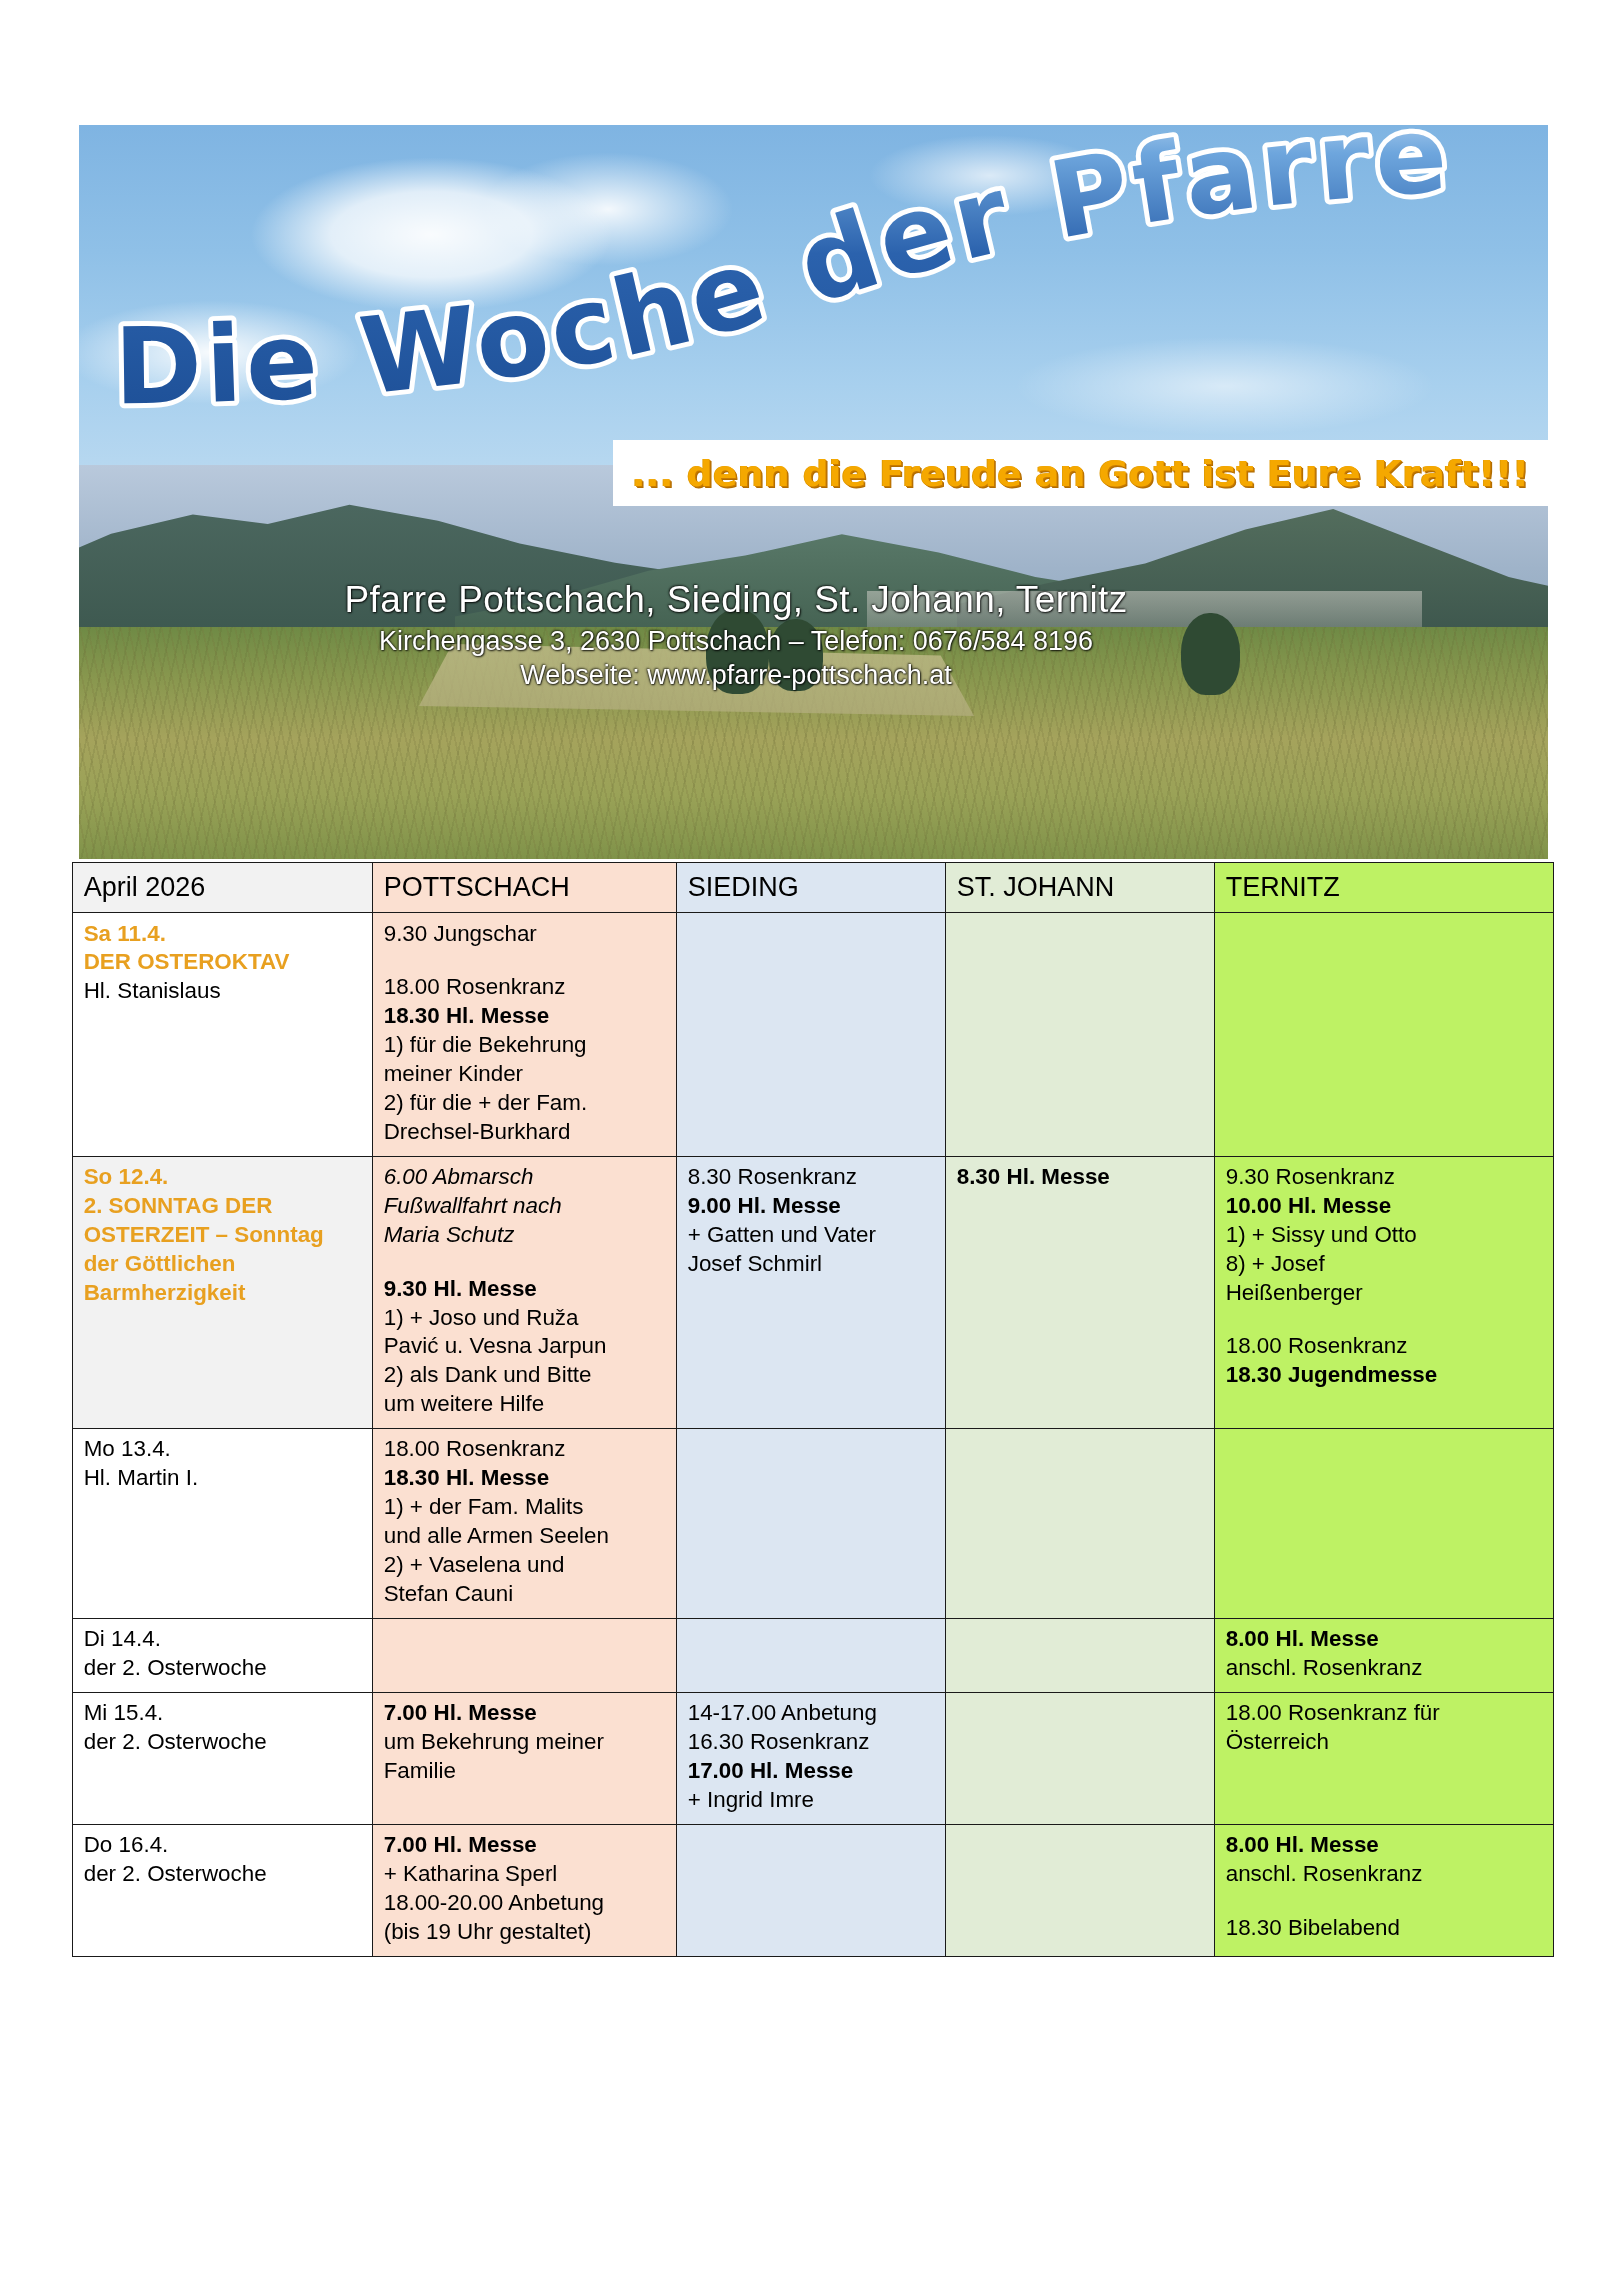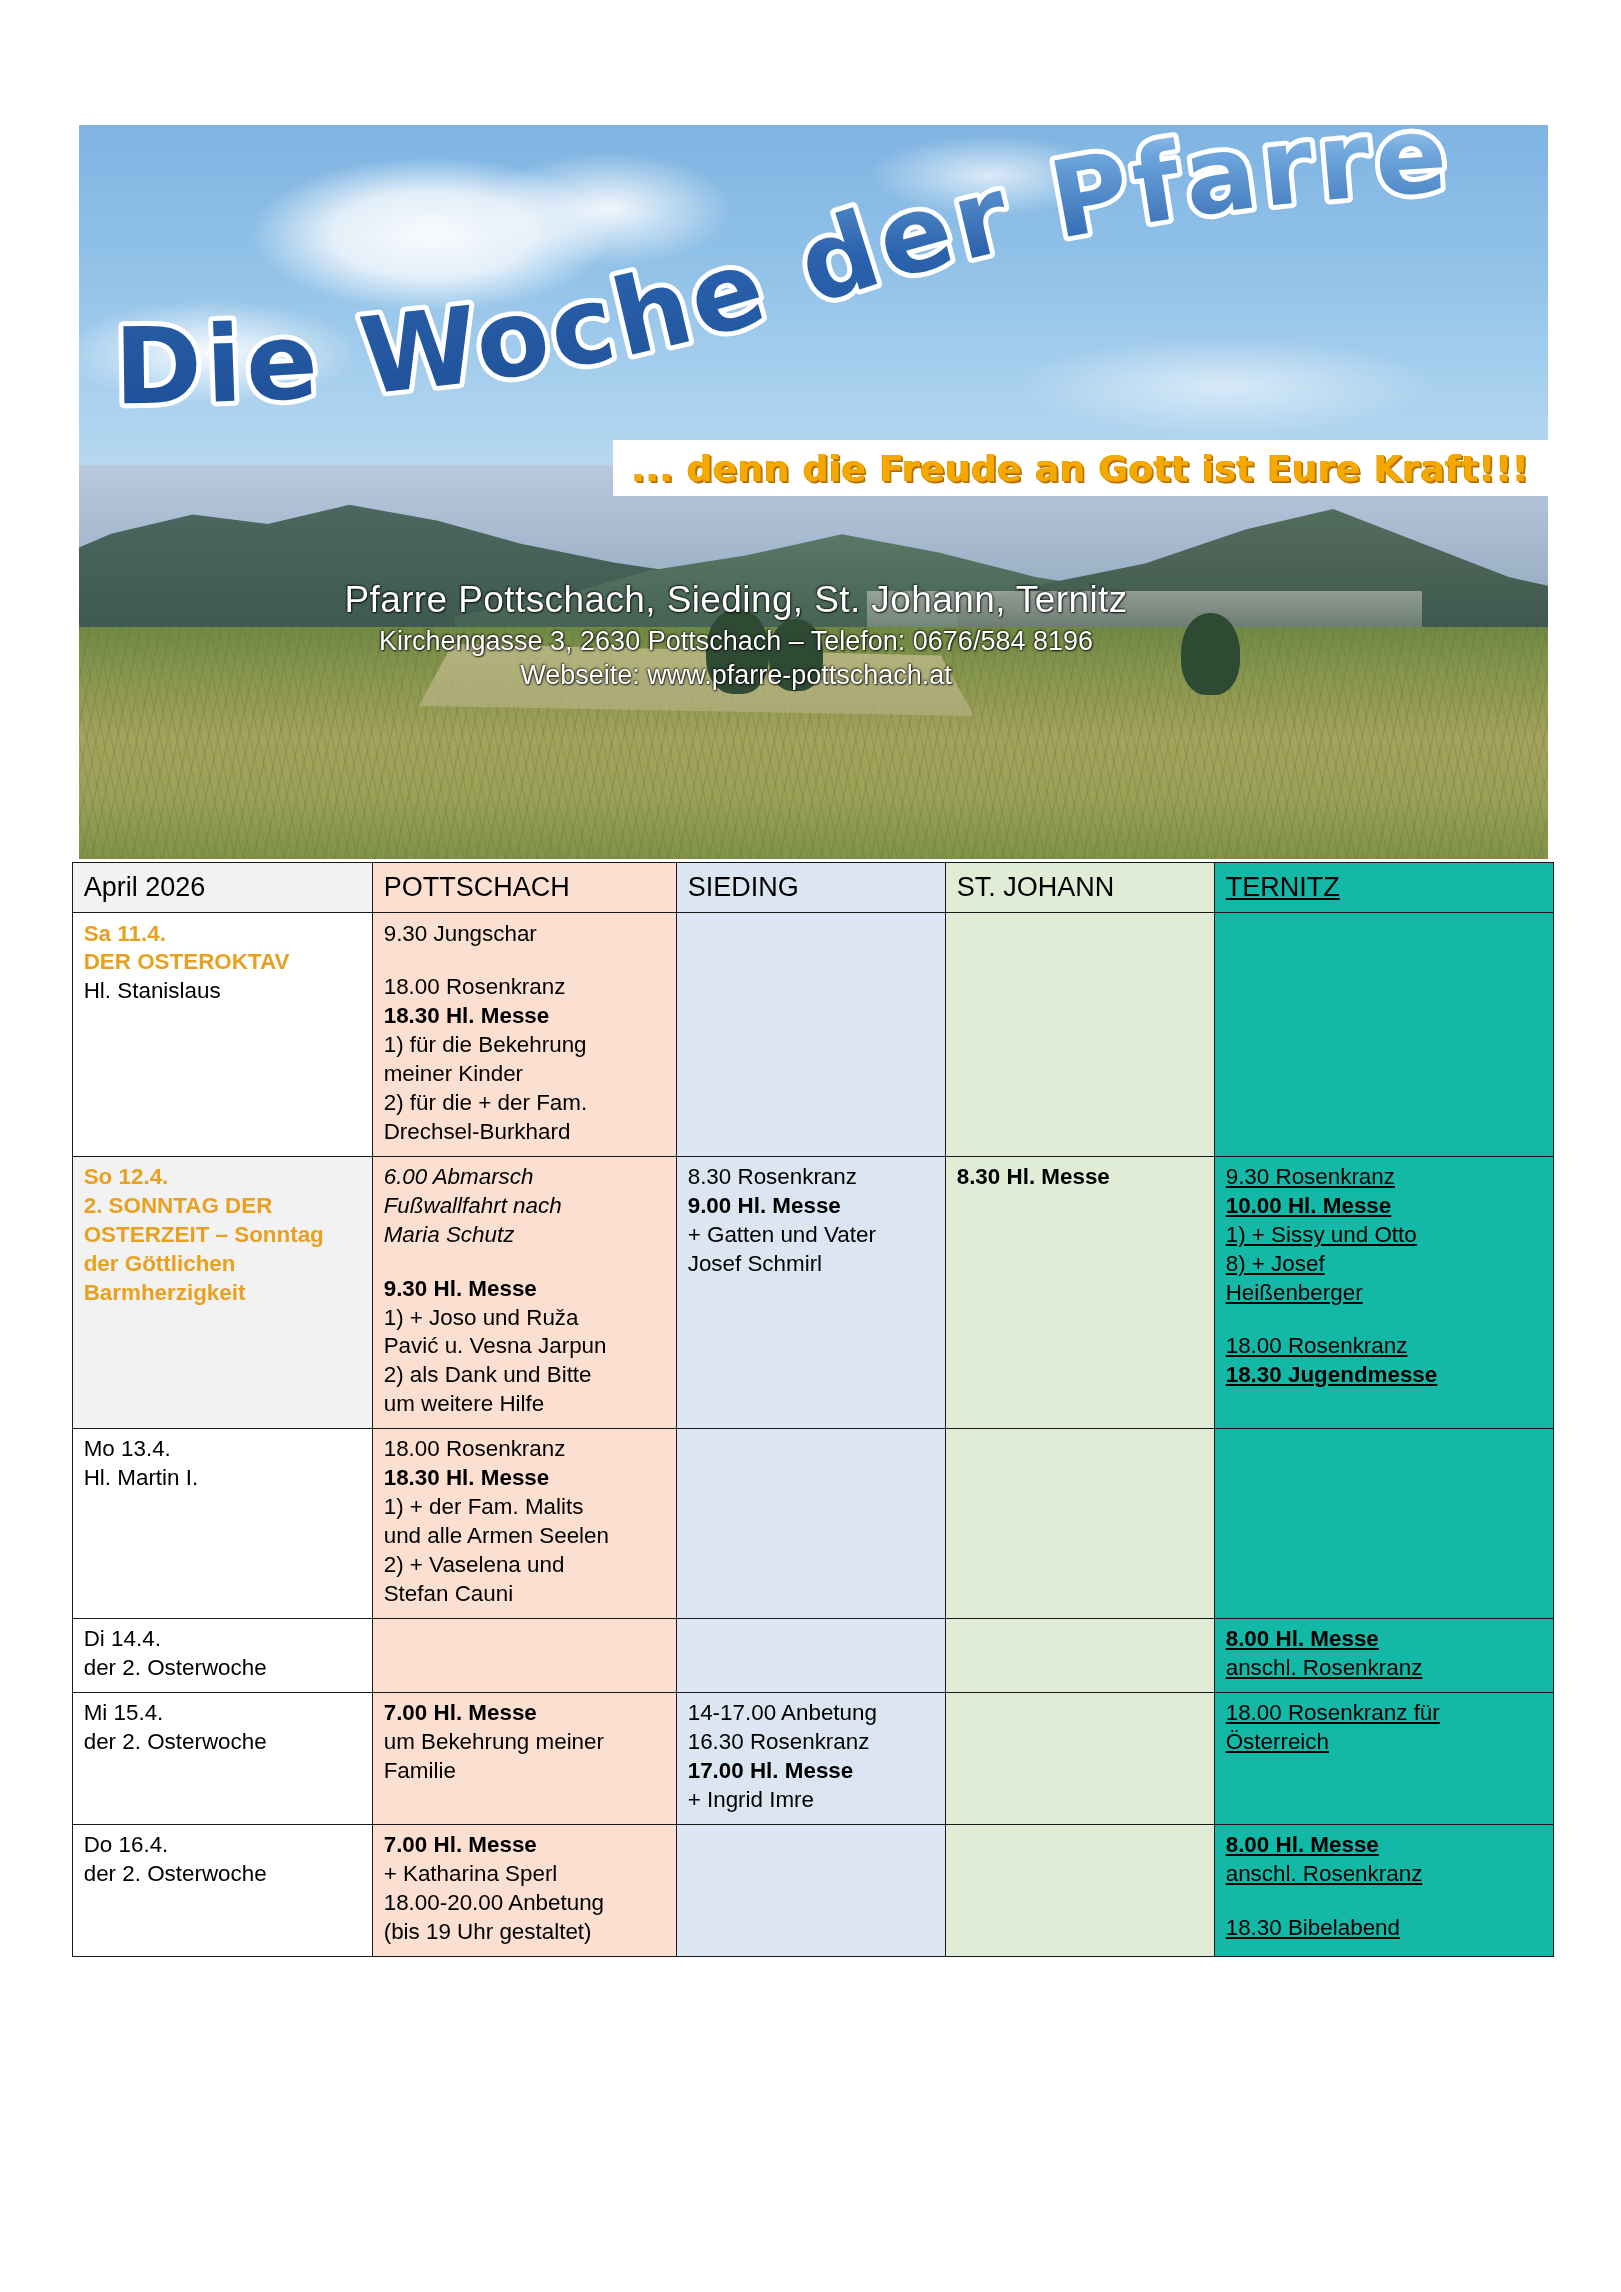--- a/index.html
+++ b/index.html
@@ -125,21 +125,21 @@
     font-size: 118px;
     letter-spacing: 5px;
   }
 
   
   .slogan {
     position: absolute;
     left: 534px;
     top: 315px;
     width: 935px;
-    height: 56px;
+    height: 66px;
     background: #ffffff;
     display: flex;
     align-items: center;
     justify-content: center;
   }
   .slogan-text {
     font-family: "DejaVu Sans", sans-serif;
     font-weight: bold;
     font-size: 36px;
     color: #f5a800;
@@ -202,21 +202,21 @@
   col.c-joh     { width: 269px; }
   col.c-tern    { width: 339px; }
 
   
   tr.head td { font-size: 27px; padding-top: 7.2px; padding-bottom: 7.2px; }
   .bg-date   { background: #f2f2f2; }
   .bg-white  { background: #ffffff; }
   .bg-pott   { background: #fbe0d1; }
   .bg-sied   { background: #dce6f2; }
   .bg-joh    { background: #e1ecd6; }
-  .bg-tern   { background: #14b8a6; text-decoration: underline; }
+  .bg-tern   { background: #bef264; }
 
   .b   { font-weight: bold; }
   .it  { font-style: italic; }
   .hl  { color: #e8a020; font-weight: bold; }
   .sp  { display: block; height: 25px; }
   .line { display: block; }
 </style>
 </head>
 <body>
 

